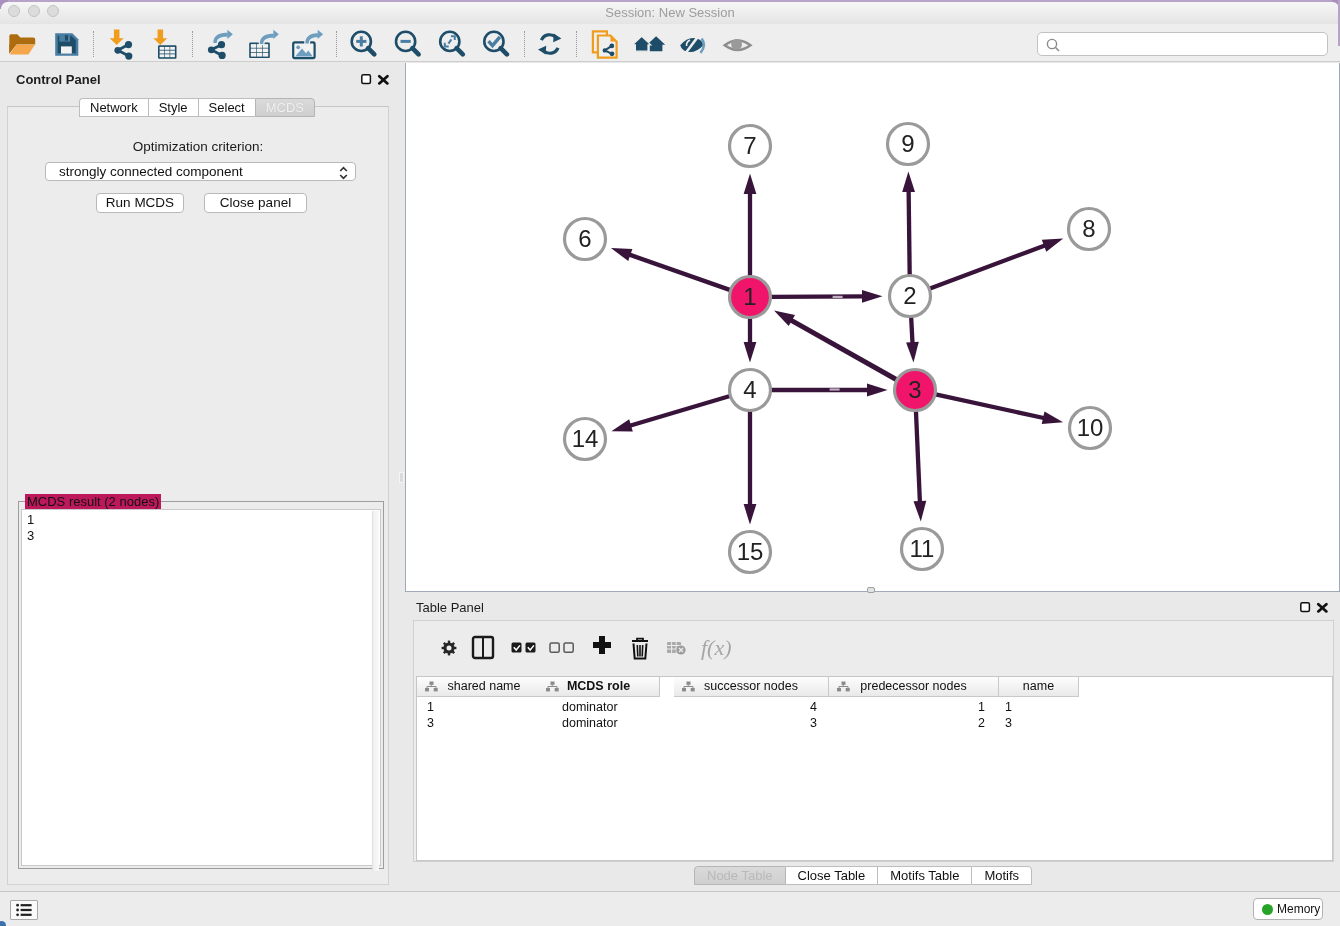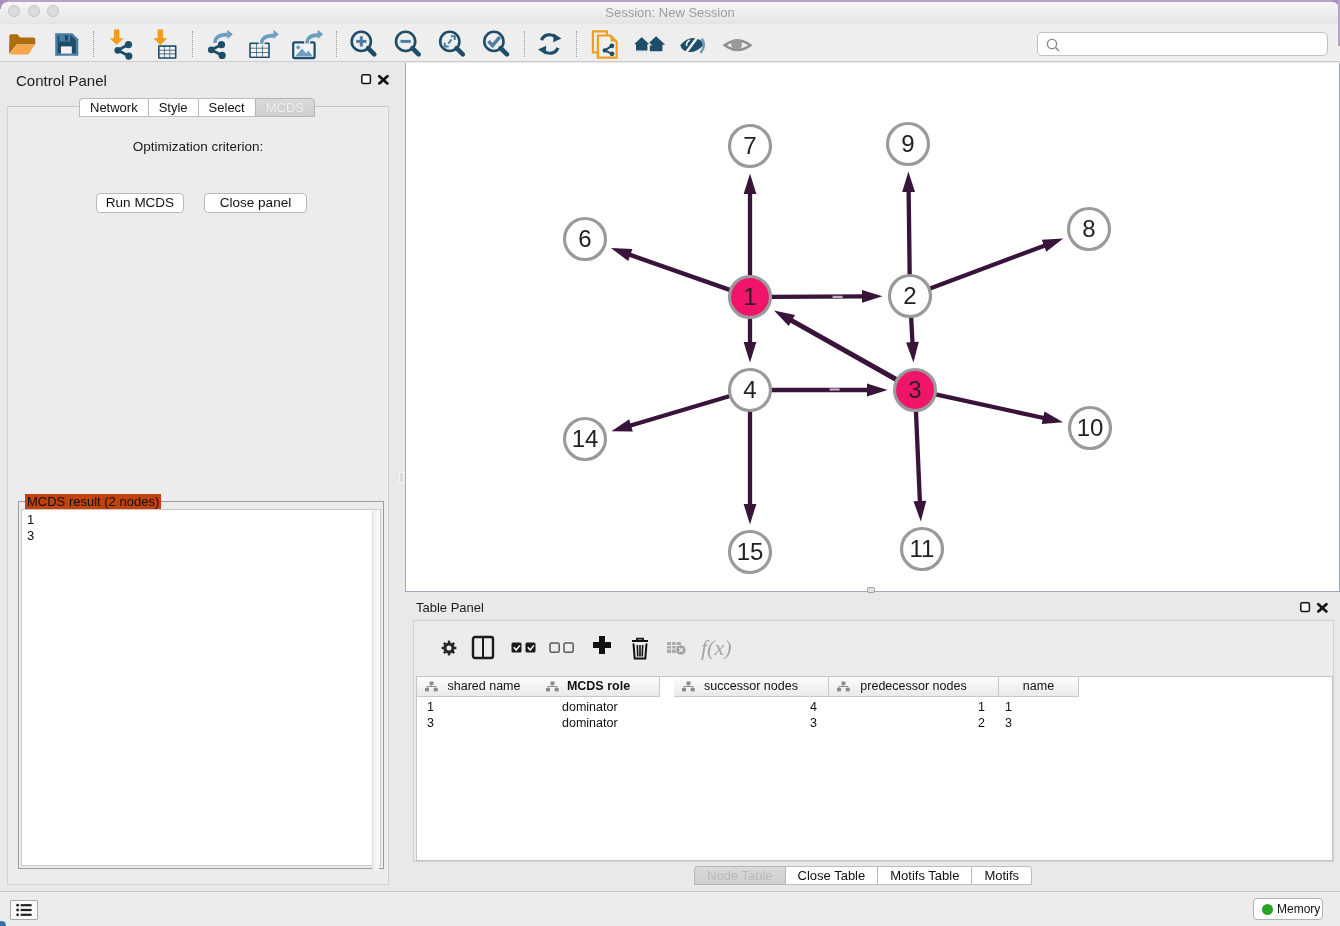--- a/index.html
+++ b/index.html
@@ -11,31 +11,31 @@
 #purpletop:after { content:""; position:absolute; right:0; top:0; width:8px; height:9px; background:radial-gradient(circle at 0px 9px, rgba(0,0,0,0) 6.5px, #ab90be 7.6px); }
 #titlebar { position:absolute; left:0; top:1px; width:1340px; height:30px; background:linear-gradient(#f7f7f7,#dfdfdf); border-bottom:1px solid #b2b2b2; border-radius:7px 7px 0 0; }
 .tl { position:absolute; top:4px; width:12px; height:12px; border-radius:50%; background:#dcdcdc; border:1px solid #c3c3c3; }
 #titletext { position:absolute; top:4px; left:0; width:100%; text-align:center; font-size:13px; color:#9d9d9d; }
 
 #toolbar { position:absolute; left:0; top:24px; width:1340px; height:38px; background:#eeeeee; border-bottom:1px solid #cdcdcd; }
 .tsep { position:absolute; top:7px; width:0; height:26px; border-left:1px dotted #9a9a9a; }
 #search { position:absolute; left:1037px; top:8px; width:291px; height:24px; background:#fff; border:1px solid #c2c2c2; border-radius:5px; }
 
 #cpanel { position:absolute; left:0; top:63px; width:397px; height:827px; background:#e9e9e9; }
-#cphead { position:absolute; left:16px; top:9px; font-size:15px; color:#1c1c1c; }
+#cphead { position:absolute; left:16px; top:9px; font-size:13px; color:#1c1c1c;font-weight:bold; }
 .tabs { position:absolute; display:flex; z-index:3;justify-content:flex-end; }
 .tab { height:19px; line-height:18px; padding:0 10px; font-size:13px; color:#111; background:#fff; border:1px solid #bdbdbd; border-right:none; text-align:center; }
 .tab:first-child { border-radius:4px 0 0 0; }
 .tab.sel { background:linear-gradient(#dadada,#cfcfcf); color:#f2f2f2; border:1px solid #b5b5b5; border-radius:0 4px 0 0; text-shadow:0 0 1px #bbb; }
 #cpbody { position:absolute; left:7px; top:43px; width:382px; height:779px; background:#ececec; border:1px solid #d2d2d2; border-top:1px solid #c6c6c6; }
 #optlabel { position:absolute; left:0; top:32px; width:100%; text-align:center; font-size:13.5px; color:#1a1a1a; }
 #optsel { position:absolute; left:37px; top:55px; width:311px; height:19px; background:#fff; border:1px solid #b9b9b9; border-radius:4px; font-size:13.5px; color:#111; line-height:17px; padding-left:13px; }
 .btn { position:absolute; height:20px; background:#fff; border:1px solid #b9b9b9; border-radius:4px; font-size:13.5px; color:#111; text-align:center; line-height:18px; }
 #fieldset { position:absolute; left:10px; top:394px; width:366px; height:368px; border:1px solid #9d9d9d; }
-#fslegend { position:absolute; left:6px; top:-8px; background:#c2410c; padding:0 2px; font-size:13px; color:#111; }
+#fslegend { position:absolute; left:6px; top:-8px; background:#be185d; padding:0 2px; font-size:13px; color:#111; }
 #fsinner { position:absolute; left:2px; top:7px; width:360px; height:357px; background:#fff; border:1px solid #c9c9c9; font-size:13px; color:#111; padding:2px 0 0 5px; line-height:16px; }
 #fsscroll { position:absolute; right:1px; top:1px; width:7px; height:360px; background:linear-gradient(90deg,#efefef,#fafafa); border-left:1px solid #e0e0e0; }
 
 #netwin { position:absolute; left:405px; top:63px; width:935px; height:529px; border:1px solid #9fa9b8; border-top:none; background:#fff; }
 #nettitle { position:absolute; left:-1px; top:0; width:935px; height:24px; background:linear-gradient(#f6f6f6,#d3d3d3); border-bottom:1px solid #9e9e9e; }
 #nettext { position:absolute; top:4px; width:100%; text-align:center; font-size:13px; color:#1a1a1a; }
 .mac { position:absolute; top:7px; width:12px; height:12px; border-radius:50%; }
 #netcanvas { position:absolute; left:0; top:24px; width:933px; height:504px; background:#fff; }
 
 #tpanel { position:absolute; left:405px; top:592px; width:935px; height:298px; background:#e9e9e9; }
@@ -175,20 +175,23 @@
         <path d="M18.3 2.2 L26.4 9.4 M26.4 2.2 L18.3 9.4" stroke="#111" stroke-width="2.7" stroke-linecap="round"></path>
       </svg>
     <div class="tabs" style="left:79px; top:35px;">
       <div class="tab">Network</div>
       <div class="tab">Style</div>
       <div class="tab">Select</div>
       <div class="tab sel">MCDS</div>
     </div>
     <div id="cpbody">
       <div id="optlabel">Optimization criterion:</div>
+      <div id="optsel">strongly connected component<svg style="position:absolute;right:6px;top:2.5px;" width="11" height="14" viewBox="0 0 11 14">
+            <path d="M2.2 5 L5.5 1.6 L8.8 5 M2.2 9 L5.5 12.4 L8.8 9" fill="none" stroke="#333" stroke-width="1.7"></path>
+          </svg></div>
       <div class="btn" style="left:88px; top:86px; width:88px;">Run MCDS</div>
       <div class="btn" style="left:196px; top:86px; width:103px;">Close panel</div>
       <div id="fieldset">
         <div id="fslegend">MCDS result (2 nodes)</div>
         <div id="fsinner">1<br>3<div id="fsscroll"></div></div>
       </div>
     </div>
   </div>
   <div id="netwin">
     <div id="netcanvas">

